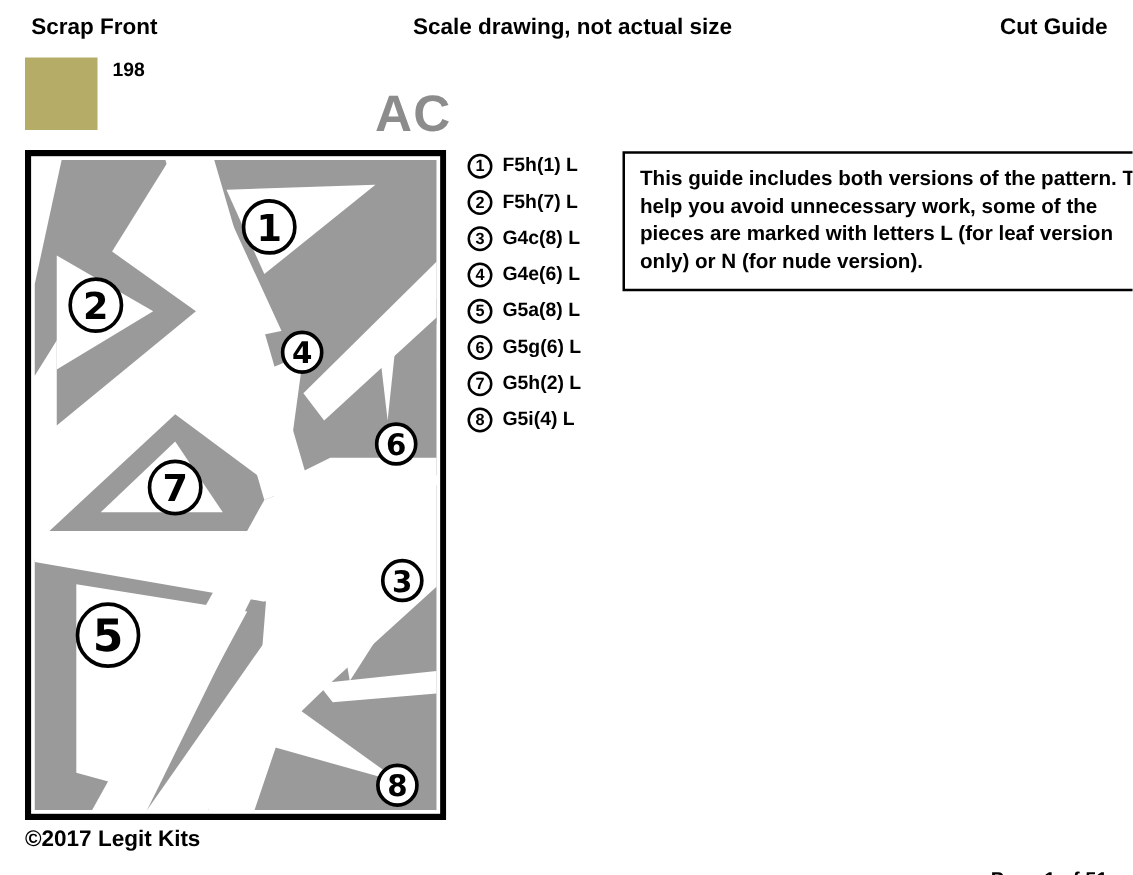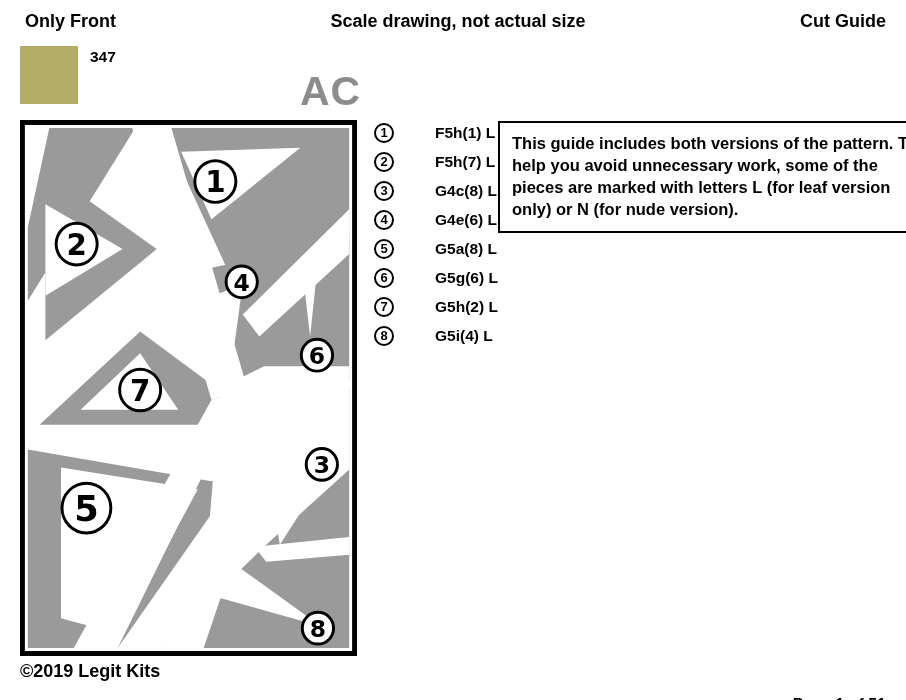--- a/index.html
+++ b/index.html
@@ -52,43 +52,43 @@
   .legend { position: absolute; left: 374px; top: 118px; }
   .legend-row { display: flex; align-items: center; height: 29px; }
   .legend-circle {
     width: 20px; height: 20px;
     border: 2px solid #000; border-radius: 50%;
     font-size: 13px; line-height: 16px;
     display: flex; align-items: center; justify-content: center;
     margin-right: 8px;
     flex: none;
   }
-  .legend-label { font-size: 15.5px; margin-left: 33px; }
+  .legend-label { font-size: 15.5px; }
 
   .info-box {
     position: absolute; left: 498px; top: 121px;
     width: 450px;
     border: 2.5px solid #000;
     padding: 9px 21px 11px 12px;
     font-size: 16.5px; line-height: 22px;
   }
 
   .footer-left  { position: absolute; left: 20px;  top: 661px; font-size: 18px; }
   .footer-right { position: absolute; right: 20px; top: 696px; font-size: 16px; }
 </style>
 </head>
 <body>
 
-<div class="header-left">Only Front</div>
+<div class="header-left">Scrap Front</div>
 <div class="header-center">Scale drawing, not actual size</div>
 <div class="header-right">Cut Guide</div>
 
 <div class="swatch"></div>
 <div class="pattern-info">
-  <div>347</div>
+  <div>198</div>
 </div>
 <div class="code-ac">AC</div>
 
 <svg class="drawing-svg" width="337" height="536" viewBox="0 0 345 540" preserveAspectRatio="none">
 
   <rect x="0" y="0" width="345" height="540" fill="#ffffff"></rect>
 
   <g>
     <polygon class="gray" points="30,8 118,8 8,182 8,108"></polygon>
     <polygon class="gray" points="26,50 140,130 26,222"></polygon>
@@ -189,14 +189,14 @@
   <div class="legend-row">
     <div class="legend-circle">8</div>
     <div class="legend-label">G5i(4) L</div>
   </div>
 </div>
 
 <div class="info-box">
   <span>This guide includes both versions of the pattern. To help you avoid unnecessary work, some of the pieces are marked with letters L (for leaf version only) or N (for nude version).</span>
 </div>
 
-<div class="footer-left">©2019 Legit Kits</div>
+<div class="footer-left">©2017 Legit Kits</div>
 <div class="footer-right">Page 1 of 51</div>
 
 </body></html>

